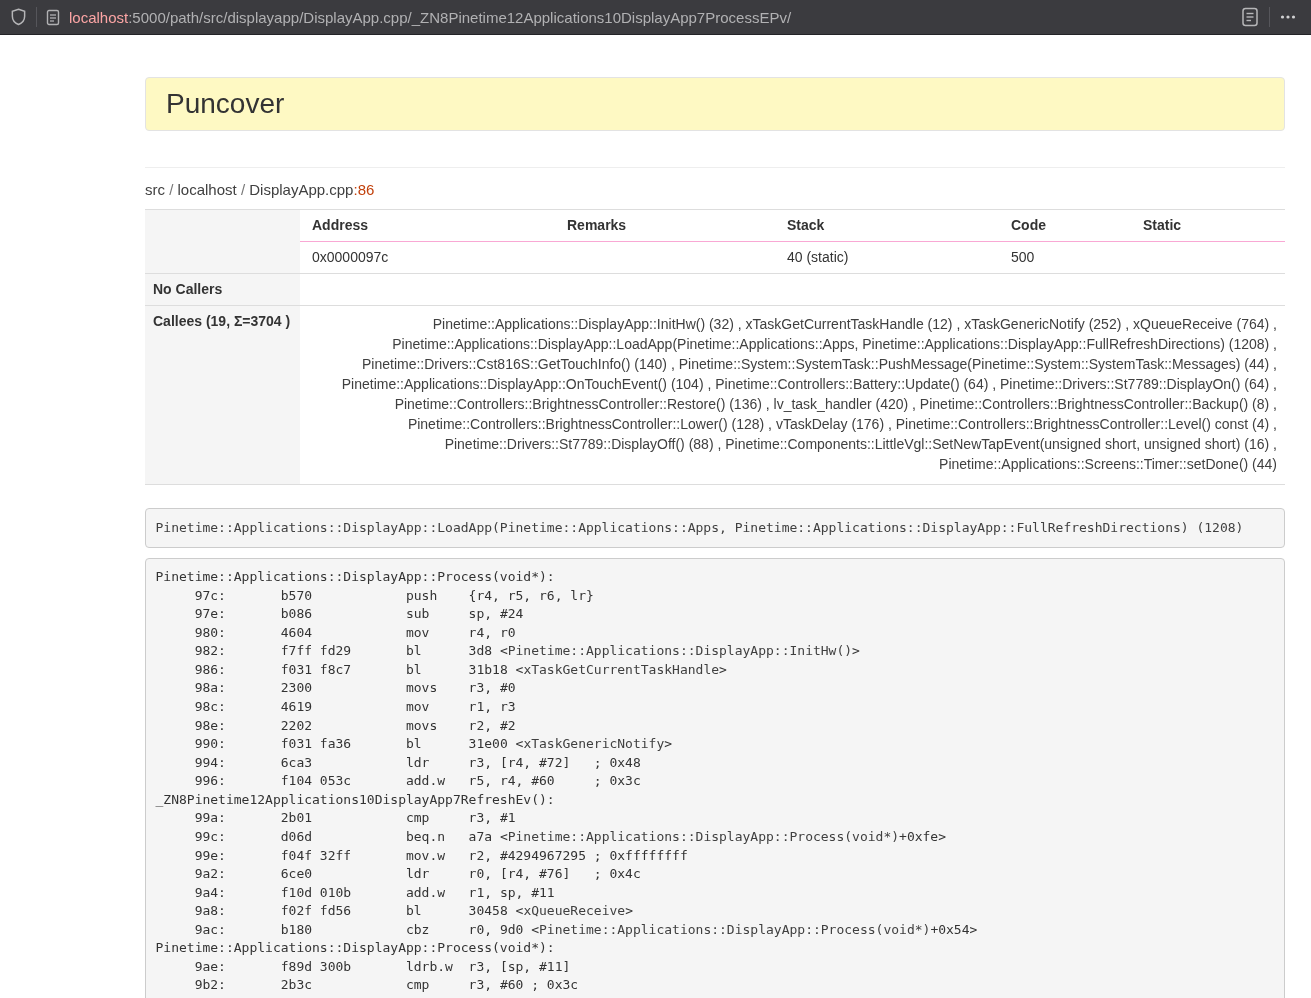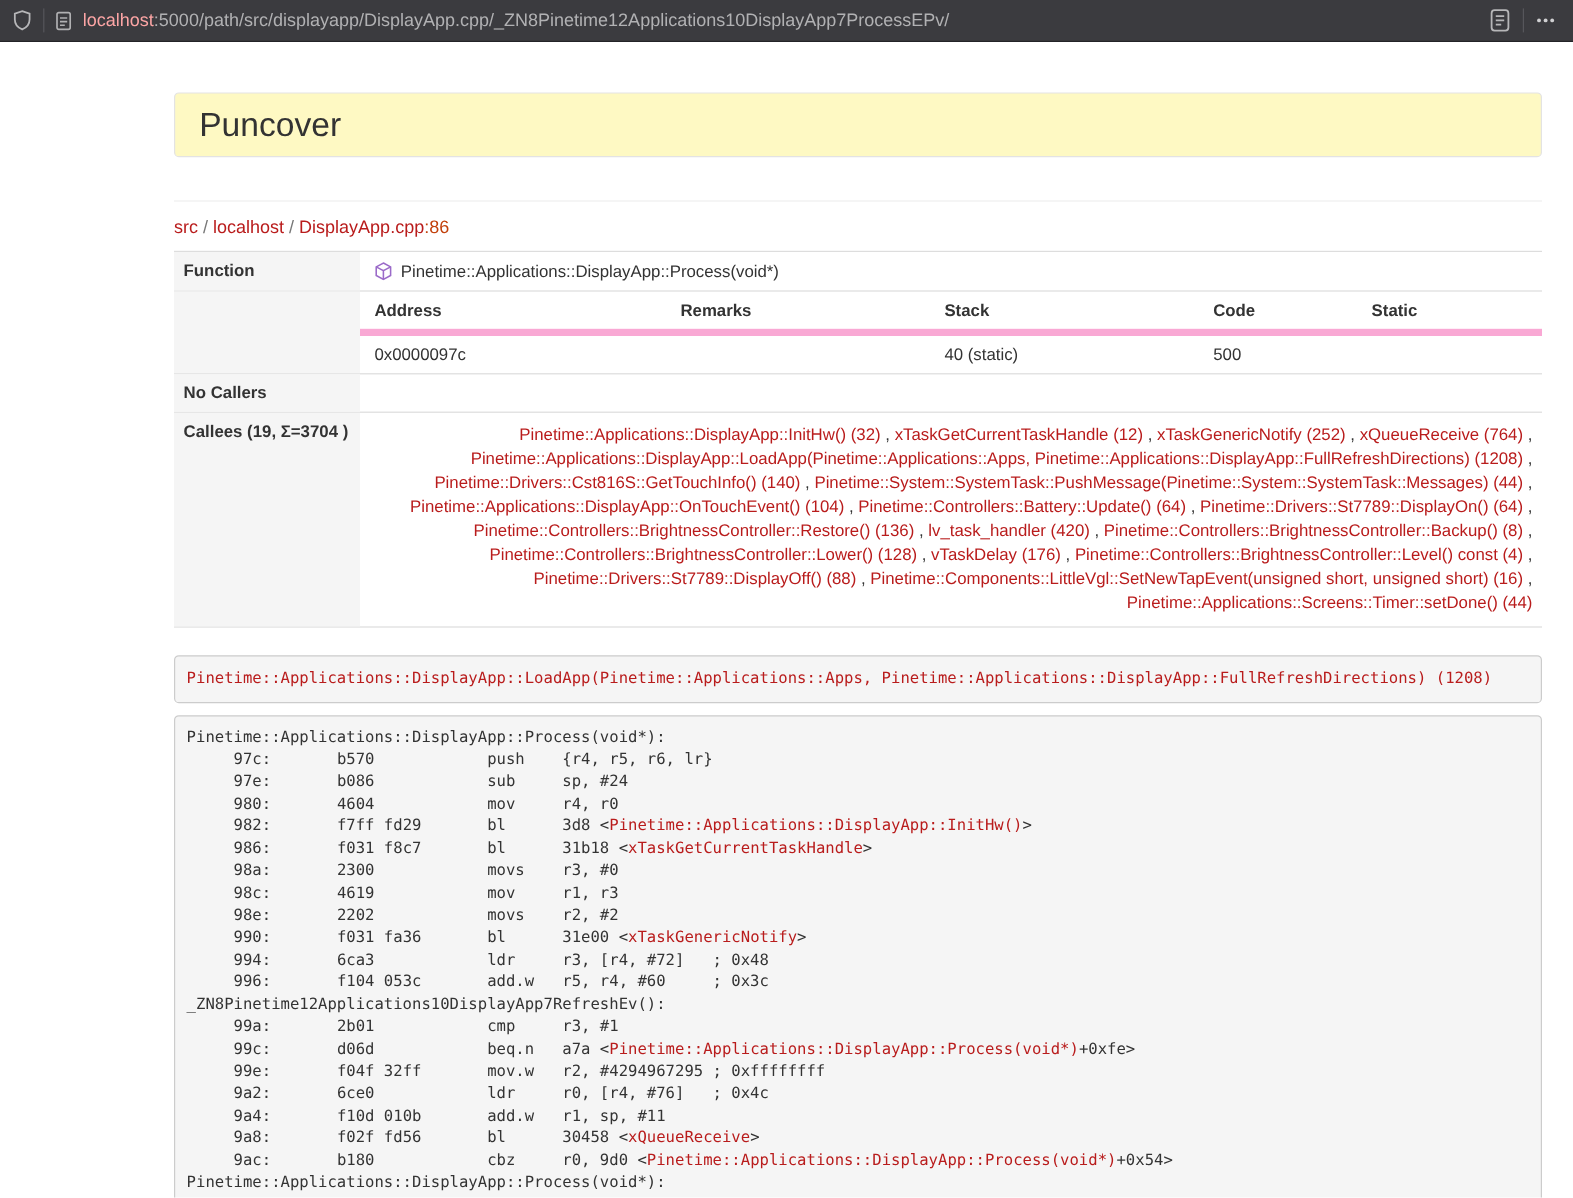--- a/index.html
+++ b/index.html
@@ -3,21 +3,21 @@
 <meta charset="utf-8">
 <style>
   * { box-sizing: border-box; }
   html, body { margin: 0; padding: 0; }
   body {
     width: 1311px; height: 998px; overflow: hidden;
     background: #ffffff;
     font-family: "Liberation Sans", sans-serif;
     font-size: 14px; color: #333;
   }
-  a { text-decoration: none; color: #b91c1c; }
+  a { text-decoration: none; color: #404040; }
 
   
   .topbar {
     height: 35px; background: #3b3b3f;
     border-bottom: 1px solid #232327;
     display: flex; align-items: center;
     padding: 0 10px;
   }
   .tb-icon { display: inline-flex; align-items: center; justify-content: center; }
   .tb-sep { width: 1px; height: 20px; background: #56565b; margin: 0 9px; }
@@ -61,21 +61,21 @@
 
   .fnrow { display: flex; align-items: center; gap: 7px; }
 
   .inner-grid {
     display: grid;
     grid-template-columns: 255px 220px 224px 132px auto;
     padding-left: 12px;
   }
   .inner-grid > div { padding: 8px 0; line-height: 15px; }
   .inner-head > div { font-weight: bold; }
-  .inner-head { border-bottom: 6px solid #f9a8d4; }
+  .inner-head { border-bottom: 1px solid #f9a8d4; }
 
   .callees { line-height: 20px; padding-top: 8px; padding-bottom: 10px; text-align: right; }
 
   
   pre {
     font-family: "DejaVu Sans Mono", monospace;
     font-size: 13px; line-height: 1.42857;
     color: #333;
     background: #f5f5f5;
     border: 1px solid #cccccc;
@@ -135,34 +135,20 @@
   </div>
 
   <hr class="rule">
 
   <div class="breadcrumb">
     <a href="#">src</a><span class="bsep"> / </span><a href="#">localhost</a><span class="bsep"> / </span><a href="#">DisplayApp.cpp</a><span class="bline">:86</span>
   </div>
 
   <div class="itable">
 
-    <div class="trow">
-      <div class="tlabel">Function</div>
-      <div class="tcontent">
-        <div class="fnrow">
-          <span style="display:inline-flex;">
-            <svg width="15" height="16" viewBox="0 0 15 16">
-              <path d="M7.5 1.2 L13.5 4.4 V11.6 L7.5 14.8 L1.5 11.6 V4.4 Z" fill="none" stroke="#9b6bc9" stroke-width="1.3"></path>
-              <path d="M1.5 4.4 L7.5 7.6 L13.5 4.4 M7.5 7.6 V14.8" fill="none" stroke="#9b6bc9" stroke-width="1.3"></path>
-            </svg>
-          </span>
-          <span>Pinetime::Applications::DisplayApp::Process(void*)</span>
-        </div>
-      </div>
-    </div>
 
     <div class="trow">
       <div class="tlabel"></div>
       <div class="tcontent nopad">
         <div class="inner-grid inner-head">
           <div>Address</div>
           <div>Remarks</div>
           <div>Stack</div>
           <div>Code</div>
           <div>Static</div>

